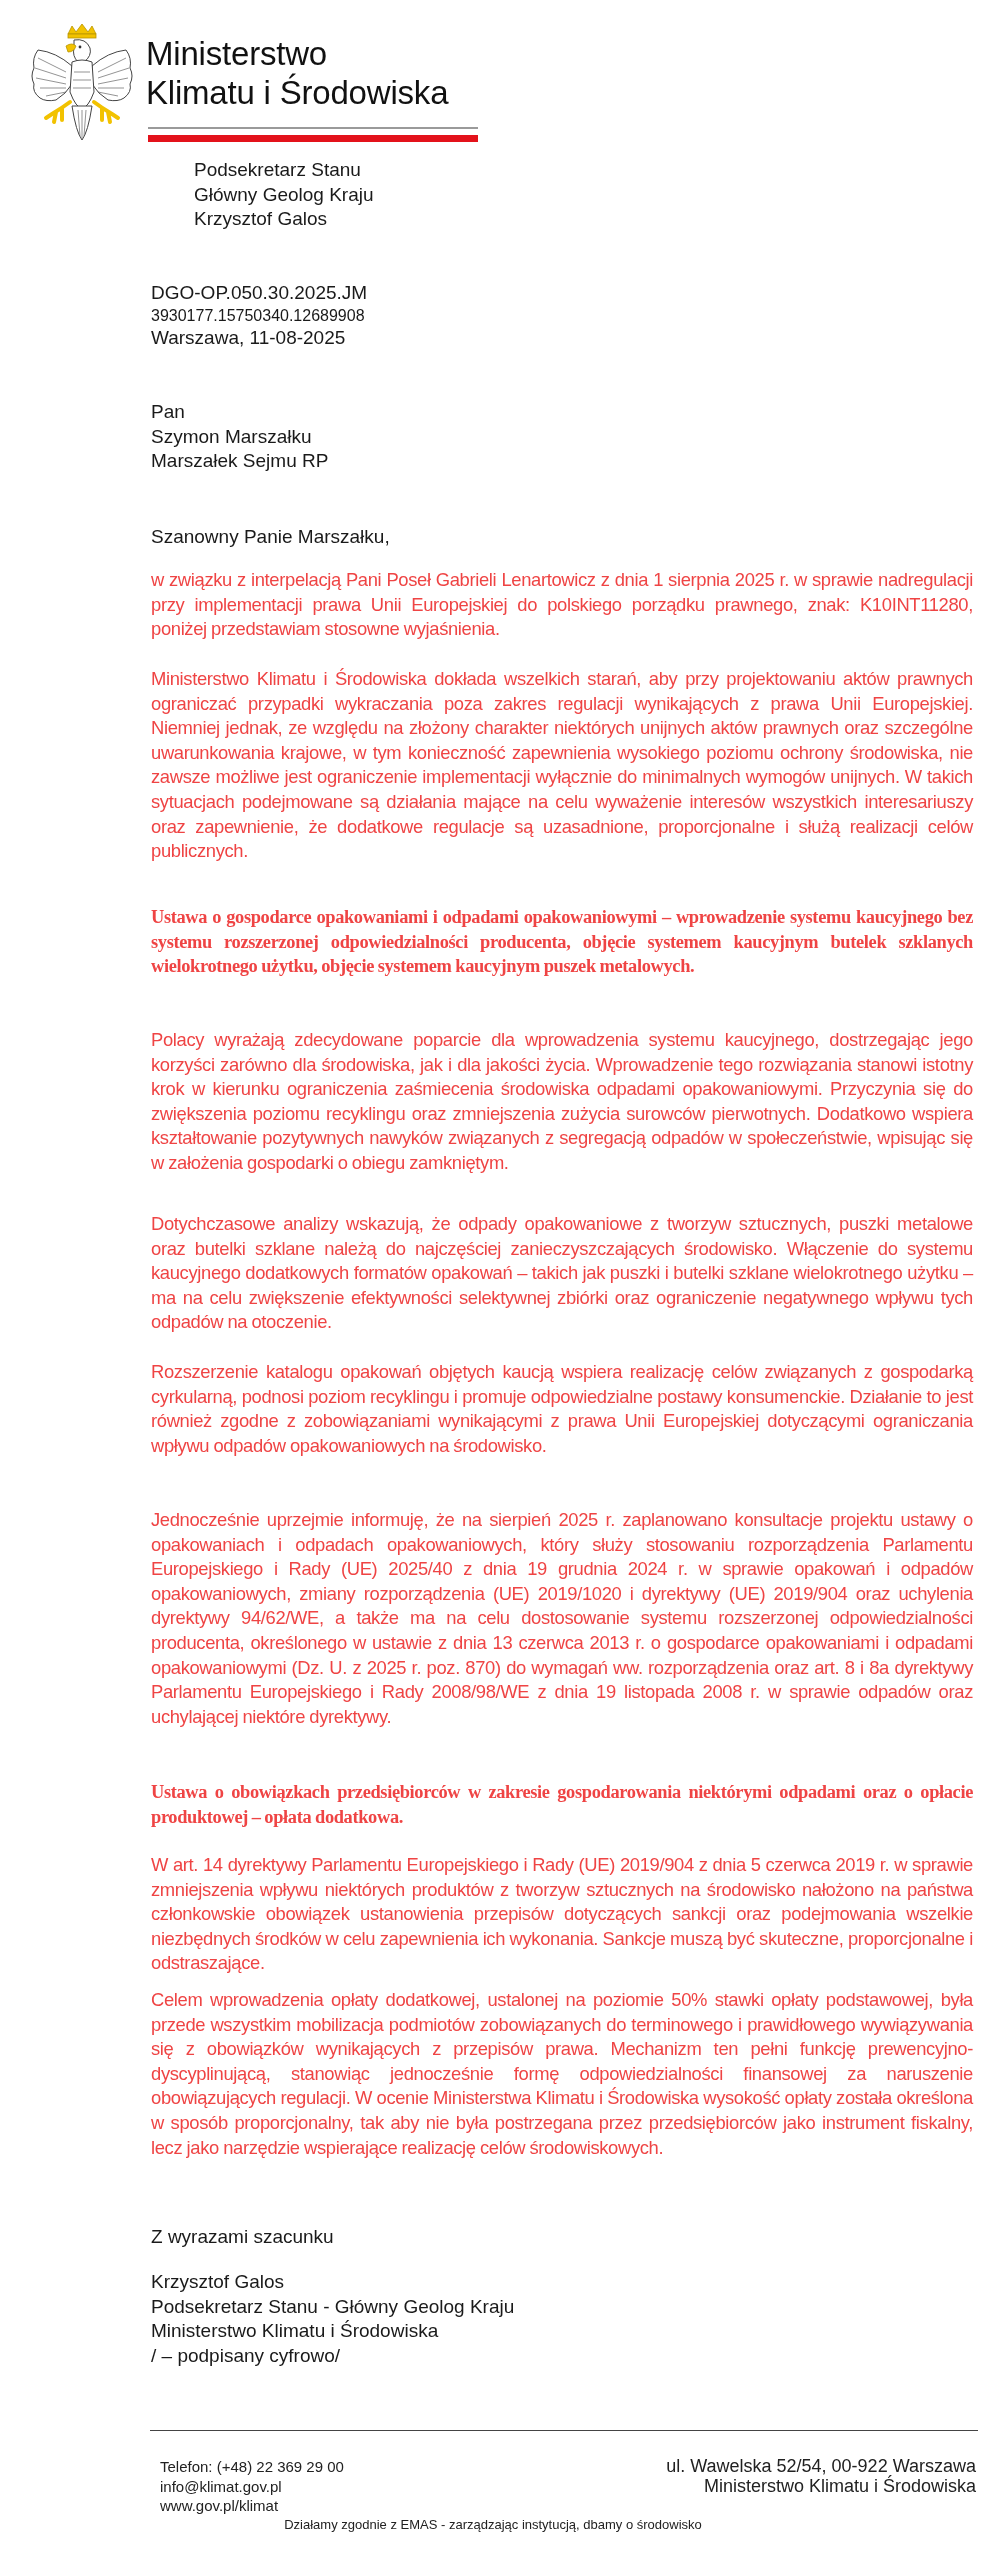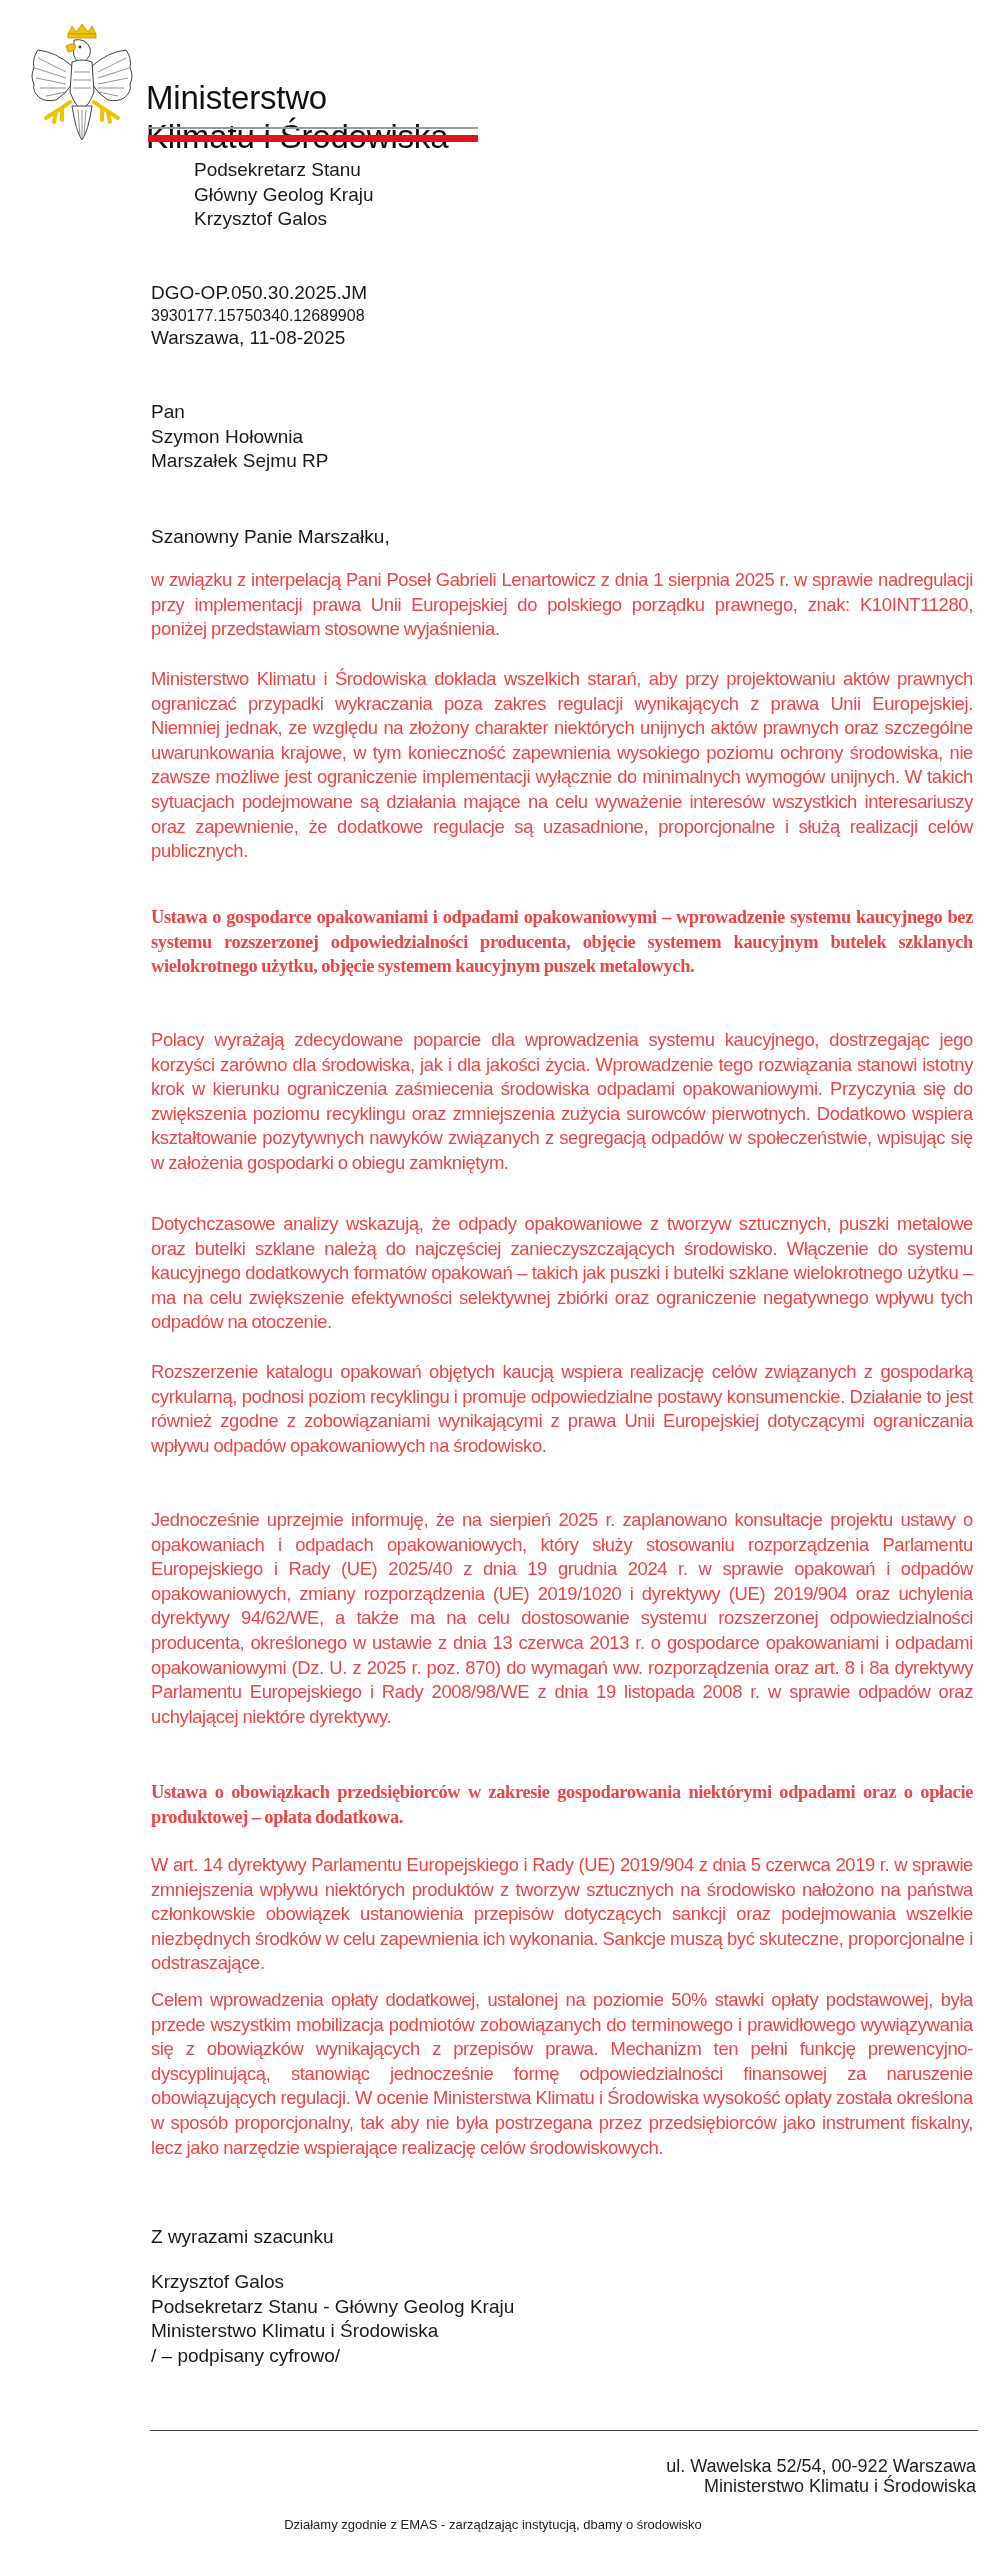--- a/index.html
+++ b/index.html
@@ -10,21 +10,21 @@
       color: #1a1a1a;
       overflow: hidden;
     }
     .page { position: relative; width: 994px; height: 2560px; }
 
     
     .header { position: absolute; left: 26px; top: 22px; width: 470px; height: 128px; }
     .emblem { position: absolute; left: 0; top: 0; width: 112px; height: 122px; }
     .ministry-name {
       position: absolute; left: 120px; top: 12px;
-      font-size: 33px; line-height: 39px; color: #111; letter-spacing: -0.2px; margin-top: 44px;
+      font-size: 33px; line-height: 39px; color: #111; letter-spacing: -0.2px;
     }
     .rule-gray { position: absolute; left: 122px; top: 105px; width: 330px; height: 2px; background: #9a9a9a; }
     .rule-red { position: absolute; left: 122px; top: 113px; width: 330px; height: 7px; background: #e3121b; }
 
     
     .block { position: absolute; left: 151px; font-size: 19px; line-height: 24.5px; color: #1a1a1a; }
     .block .line { display: block; white-space: nowrap; }
     .small { font-size: 16px; line-height: 20px; }
 
     .body-text {
@@ -87,21 +87,21 @@
   </div>
 
   <div class="block" style="top:281px;">
     <span class="line">DGO-OP.050.30.2025.JM</span>
     <span class="line small">3930177.15750340.12689908</span>
     <span class="line">Warszawa, 11-08-2025</span>
   </div>
 
   <div class="block" style="top:400px;">
     <span class="line">Pan</span>
-    <span class="line">Szymon Hołownia</span>
+    <span class="line">Szymon Marszałku</span>
     <span class="line">Marszałek Sejmu RP</span>
   </div>
 
   <div class="block" style="top:525px;">
     <span class="line">Szanowny Panie Marszałku,</span>
   </div>
 
   <p class="body-text" style="top:568px;">w związku z interpelacją Pani Poseł Gabrieli Lenartowicz z dnia 1 sierpnia 2025 r. w sprawie nadregulacji przy implementacji prawa Unii Europejskiej do polskiego porządku prawnego, znak: K10INT11280, poniżej przedstawiam stosowne wyjaśnienia.</p>
   <p class="body-text" style="top:667px;">Ministerstwo Klimatu i Środowiska dokłada wszelkich starań, aby przy projektowaniu aktów prawnych ograniczać przypadki wykraczania poza zakres regulacji wynikających z prawa Unii Europejskiej. Niemniej jednak, ze względu na złożony charakter niektórych unijnych aktów prawnych oraz szczególne uwarunkowania krajowe, w tym konieczność zapewnienia wysokiego poziomu ochrony środowiska, nie zawsze możliwe jest ograniczenie implementacji wyłącznie do minimalnych wymogów unijnych. W takich sytuacjach podejmowane są działania mające na celu wyważenie interesów wszystkich interesariuszy oraz zapewnienie, że dodatkowe regulacje są uzasadnione, proporcjonalne i służą realizacji celów publicznych.</p>
   <p class="body-text bold" style="top:905px;">Ustawa o gospodarce opakowaniami i odpadami opakowaniowymi – wprowadzenie systemu kaucyjnego bez systemu rozszerzonej odpowiedzialności producenta, objęcie systemem kaucyjnym butelek szklanych wielokrotnego użytku, objęcie systemem kaucyjnym puszek metalowych.</p>
@@ -117,19 +117,24 @@
     <span class="line">Z wyrazami szacunku</span>
   </div>
   <div class="block" style="top:2270px;">
     <span class="line">Krzysztof Galos</span>
     <span class="line">Podsekretarz Stanu - Główny Geolog Kraju</span>
     <span class="line">Ministerstwo Klimatu i Środowiska</span>
     <span class="line">/ – podpisany cyfrowo/</span>
   </div>
 
   <div class="footer-rule"></div>
+  <div class="footer-left">
+    <span>Telefon: (+48) 22 369 29 00</span>
+    <span>info@klimat.gov.pl</span>
+    <span>www.gov.pl/klimat</span>
+  </div>
   <div class="footer-right">
     <span>ul. Wawelska 52/54, 00-922 Warszawa</span>
     <span>Ministerstwo Klimatu i Środowiska</span>
   </div>
   <div class="footer-note">Działamy zgodnie z EMAS - zarządzając instytucją, dbamy o środowisko</div>
 
 </div>
 
 </body></html>

